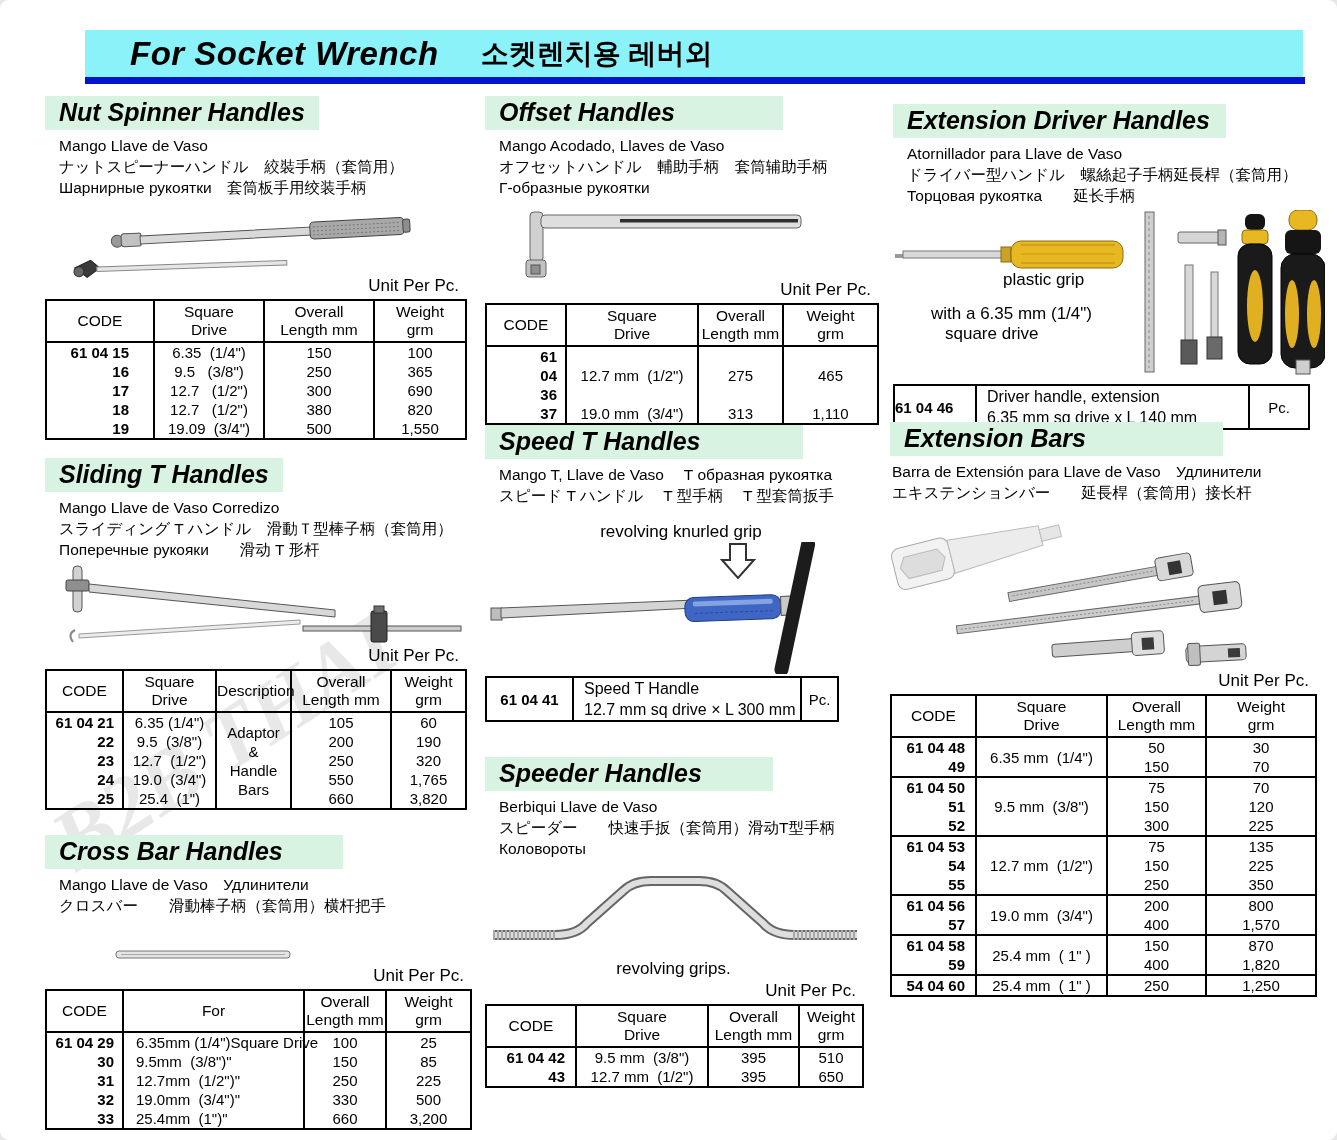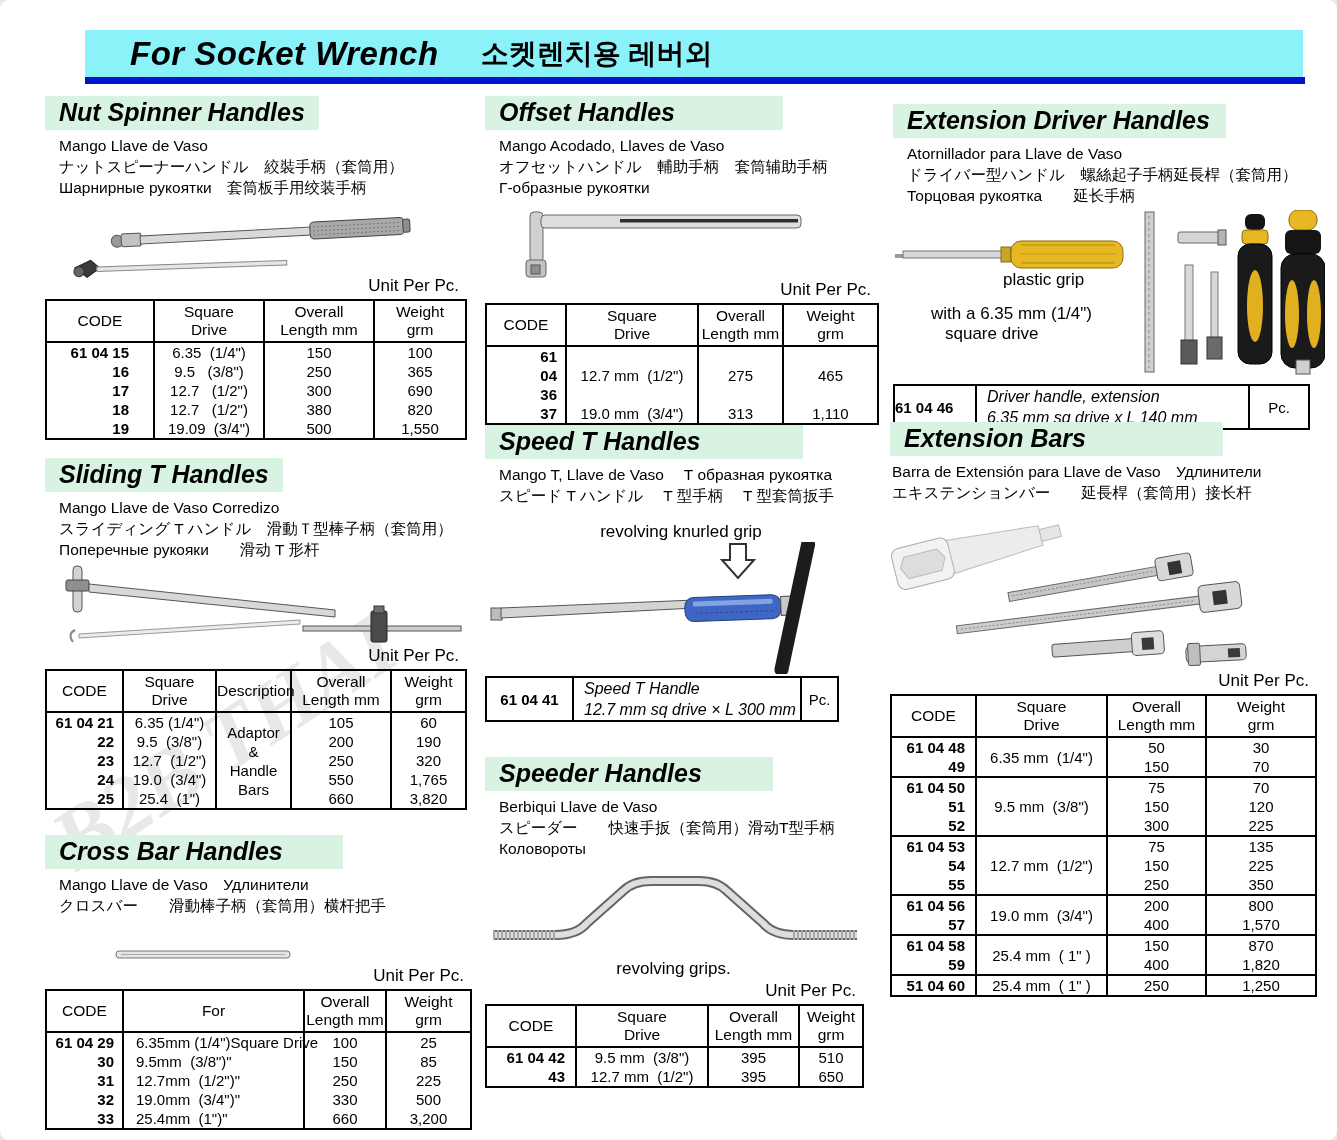--- a/index.html
+++ b/index.html
@@ -33,21 +33,21 @@
   .tb th,.tb td{border-left:2px solid #000;border-right:2px solid #000;}
   .tb thead tr{border-bottom:2px solid #000;}
   .tb tr.hline{border-bottom:2px solid #000;}
   td.code,div.code{font-weight:bold;text-align:right;}
   td.ws,div.ws{white-space:pre;}
   td.stack{vertical-align:top;}
   .forcell{display:flex;align-items:center;}
   .forcell .fsize{flex:1;text-align:left;padding-left:12px;white-space:pre;}
   .forcell .fsuf{width:100px;text-align:left;white-space:pre;}
   .deschead{font-size:15.5px;}
-  td.ldesc{text-align:left;padding-left:10px;font-size:16px;line-height:21px;font-style:italic;}
+  td.ldesc{text-align:left;padding-left:10px;font-size:16px;line-height:21px;}
   
   svg.img{display:block;}
 </style>
 </head>
 <body>
 
 <div id="page">
 
   <div class="top-band">
     <span class="top-title">For Socket Wrench</span>
@@ -623,21 +623,21 @@
           <td class="stack">
               <div>150</div>
               <div>400</div>
             </td>
           <td class="stack">
               <div>870</div>
               <div>1,820</div>
             </td>
         </tr>
         <tr>
-          <td class="code" style="padding-right:10px;">51 04 60</td>
+          <td class="code" style="padding-right:10px;">54 04 60</td>
           <td class="ws">25.4 mm  ( 1" )</td>
           <td>250</td>
           <td>1,250</td>
         </tr>
       </tbody>
     </table>
   </div>
 
 </div>
 

